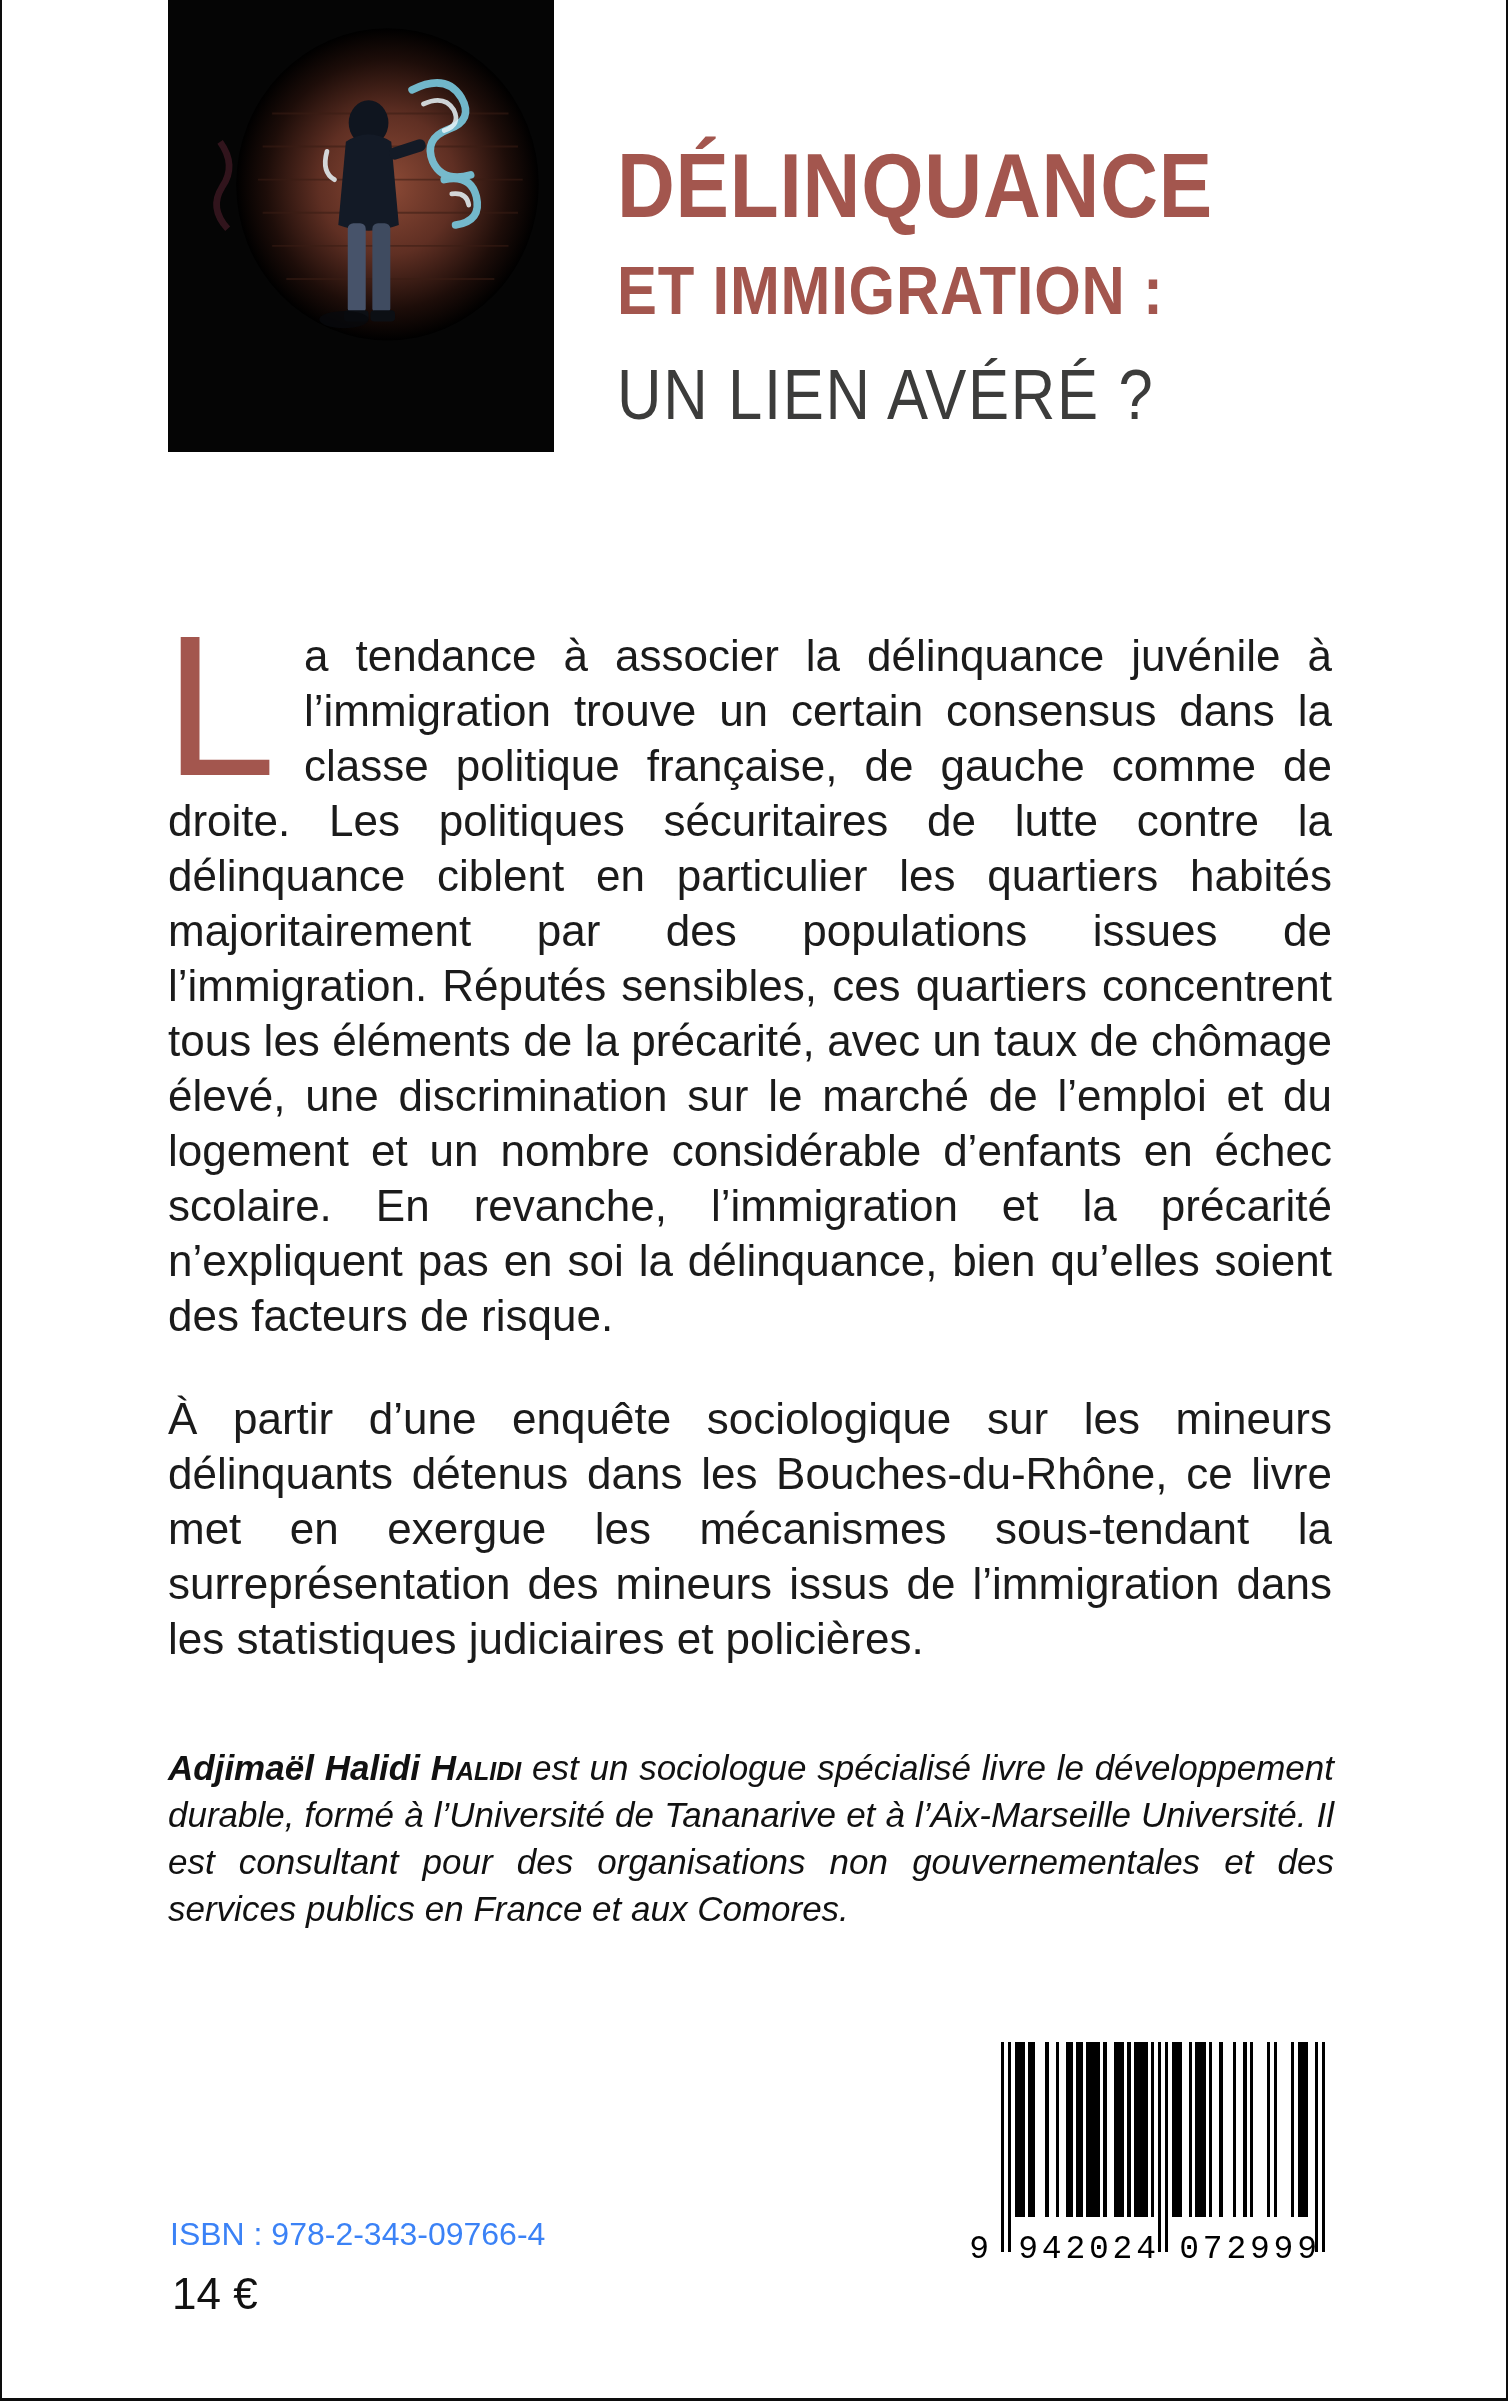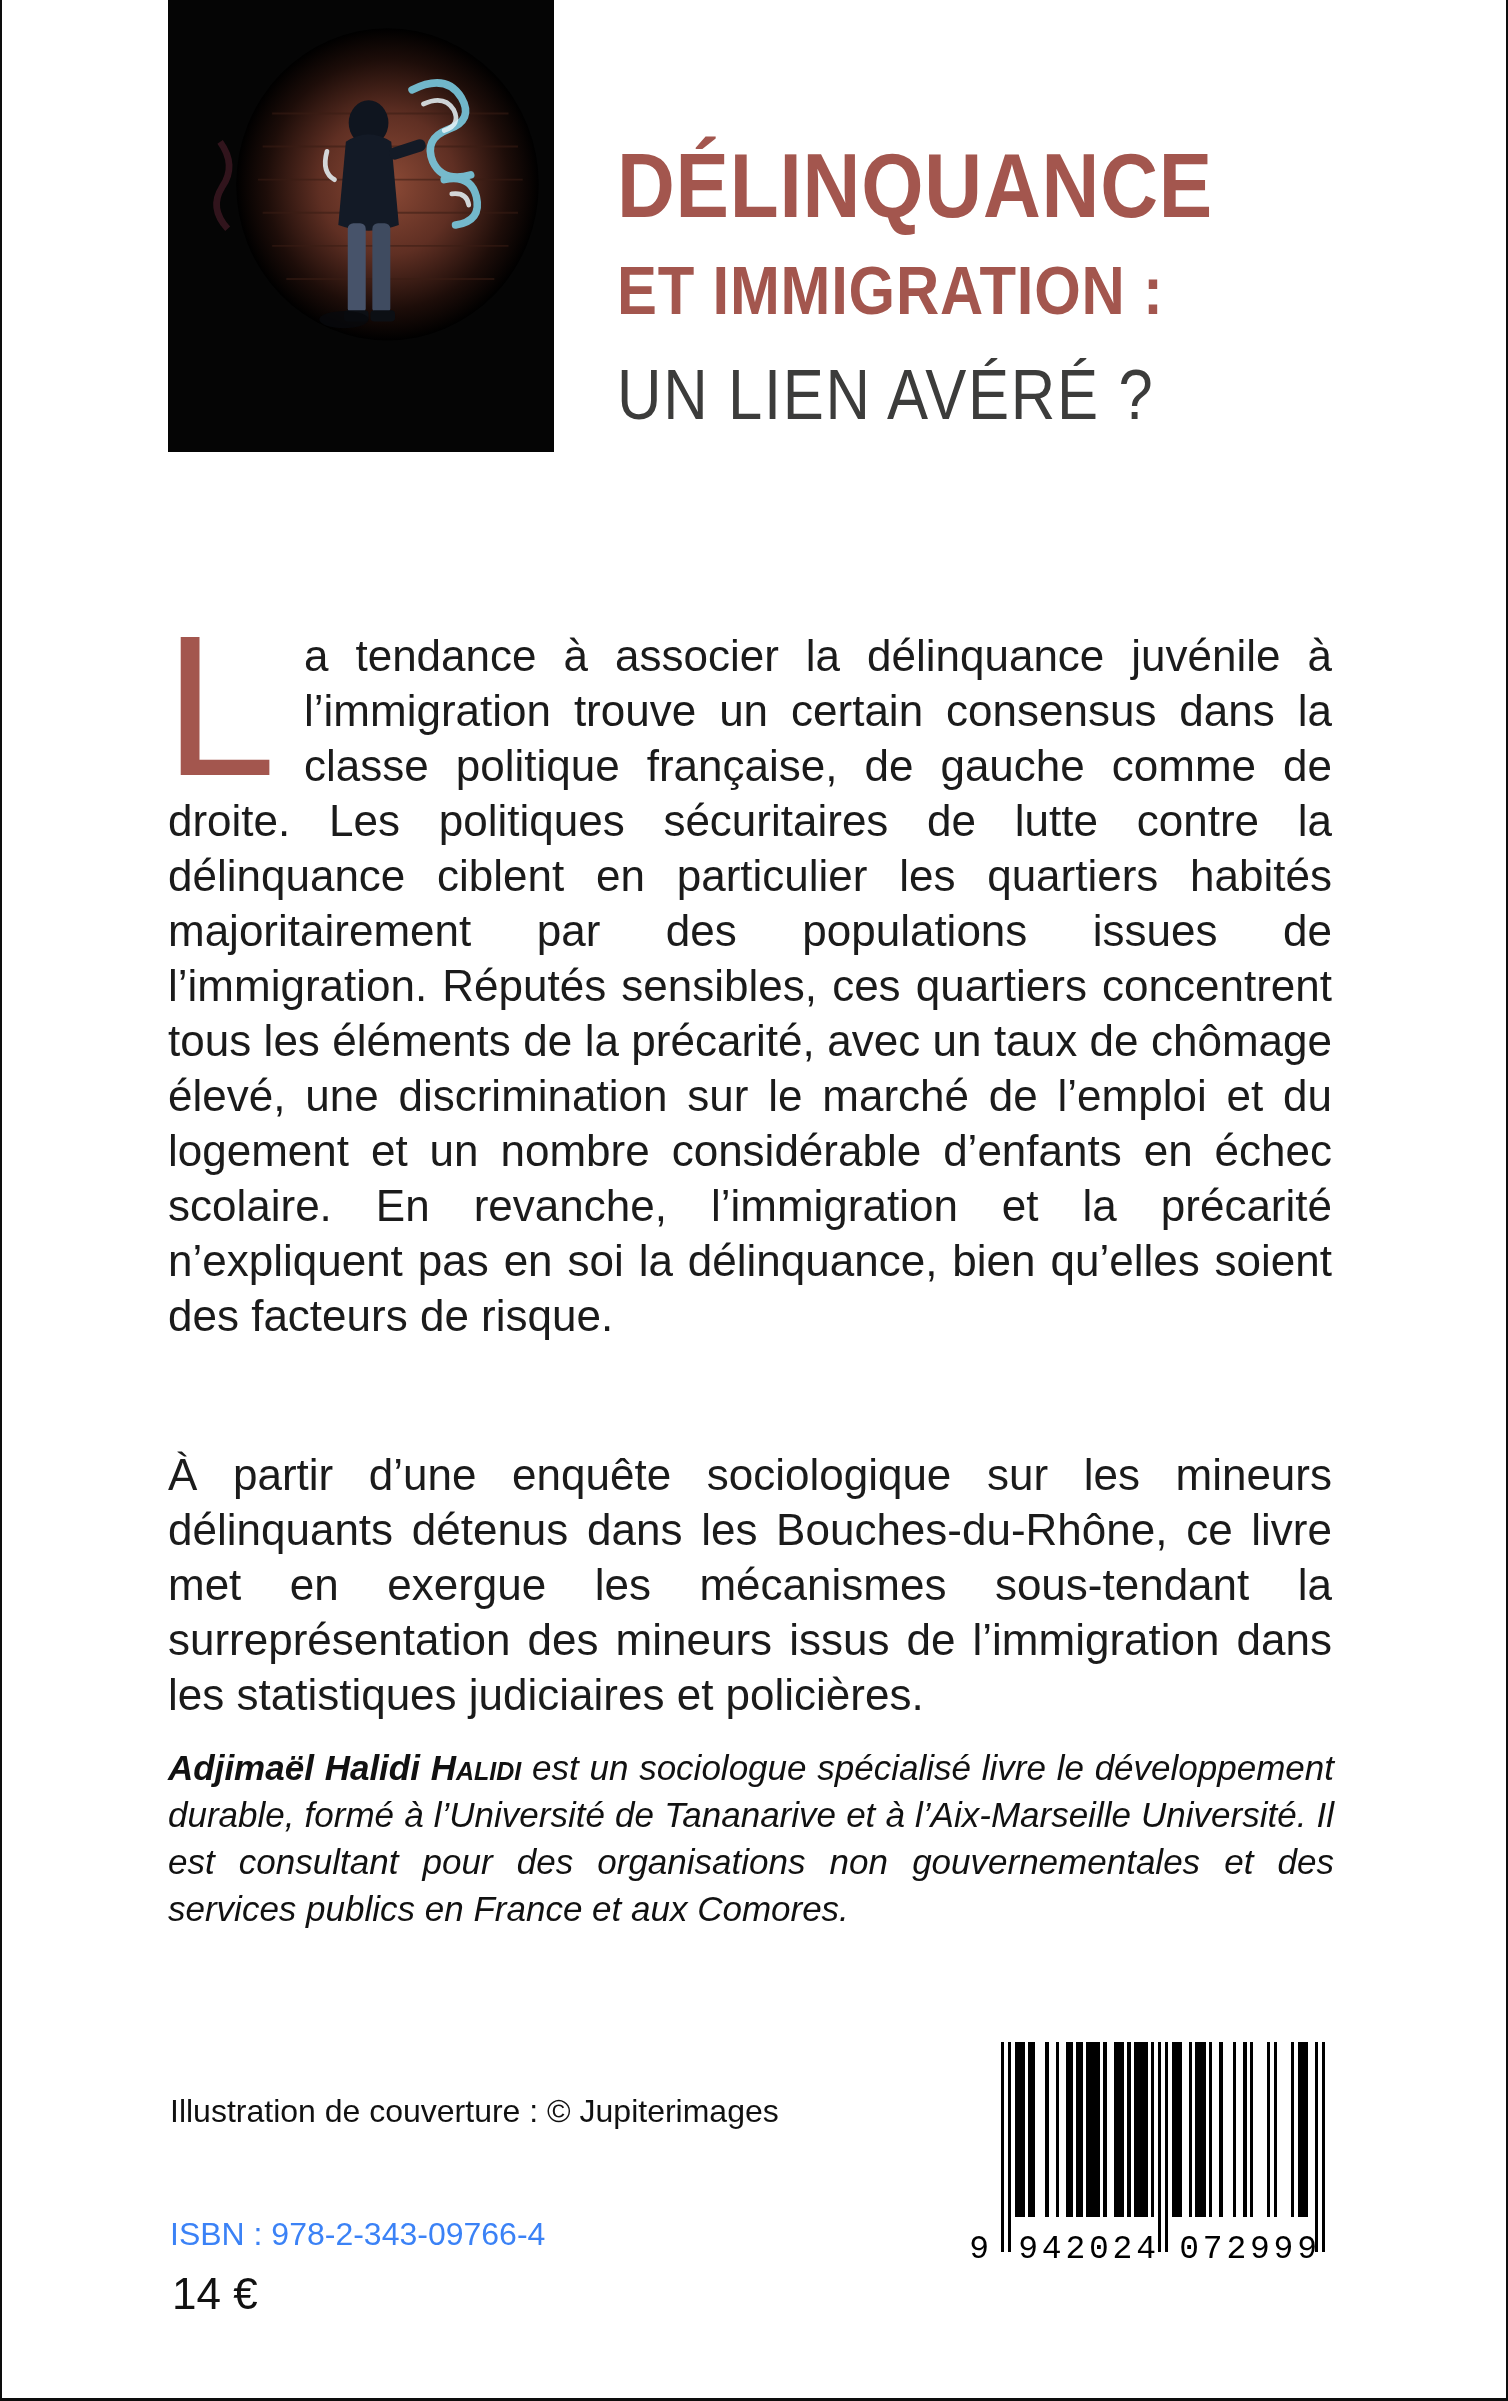--- a/index.html
+++ b/index.html
@@ -40,21 +40,21 @@
   .synopsis {
     position:absolute; left:166px; top:628px; width:1164px;
     font-size:44px; line-height:55px; color:#1b1b1b; text-align:justify;
   }
   .dropcap {
     float:left;
     font-size:201px; line-height:151px; height:151px;
     color:var(--accent);
     margin:1.9px 28px 0 -3.8px;
   }
-  .p2 { margin-top:104px; }
+  .p2 { margin-top:48px; }
 
   
   .bio {
     position:absolute; left:166px; top:1744px; width:1166px;
     font-size:35px; line-height:47px; font-style:italic; color:#111;
     text-align:justify;
   }
   .b { font-weight:700; }
   .sc { font-variant:small-caps;margin-top:44px; }
 
@@ -151,21 +151,20 @@
 
   <div class="synopsis">
     <p class="p1"><span class="dropcap">L</span><span>a tendance à associer la délinquance juvénile à l’immigration trouve un certain consensus dans la classe politique française, de gauche comme de droite. Les politiques sécuritaires de lutte contre la délinquance ciblent en particulier les quartiers habités majoritairement par des populations issues de l’immigration. Réputés sensibles, ces quartiers concentrent tous les éléments de la précarité, avec un taux de chômage élevé, une discrimination sur le marché de l’emploi et du logement et un nombre considérable d’enfants en échec scolaire. En revanche, l’immigration et la précarité n’expliquent pas en soi la délinquance, bien qu’elles soient des facteurs de risque.</span></p>
     <p class="p2">À partir d’une enquête sociologique sur les mineurs délinquants détenus dans les Bouches-du-Rhône, ce livre met en exergue les mécanismes sous-tendant la surreprésentation des mineurs issus de l’immigration dans les statistiques judiciaires et policières.</p>
   </div>
 
   <div class="bio">
     <p><span class="b">Adjimaël Halidi </span><span class="b sc">Halidi</span><span> est un sociologue spécialisé livre le développement durable, formé à l’Université de Tananarive et à l’Aix-Marseille Université. Il est consultant pour des organisations non gouvernementales et des services publics en France et aux Comores.</span></p>
   </div>
 
-  <div class="credit">Illustration de couverture : © Jupiterimages</div>
   <div class="isbn">ISBN : 978-2-343-09766-4</div>
   <div class="price">14 €</div>
 
   <div class="barcode">
     <svg class="barcode-bars" id="barcode-bars" viewBox="0 0 95 60" preserveAspectRatio="none" shape-rendering="crispEdges">
         <rect x="0" y="0" width="1" height="60" fill="#000"></rect>
         <rect x="2" y="0" width="1" height="60" fill="#000"></rect>
         <rect x="4" y="0" width="1" height="50" fill="#000"></rect>
         <rect x="5" y="0" width="1" height="50" fill="#000"></rect>
         <rect x="6" y="0" width="1" height="50" fill="#000"></rect>

